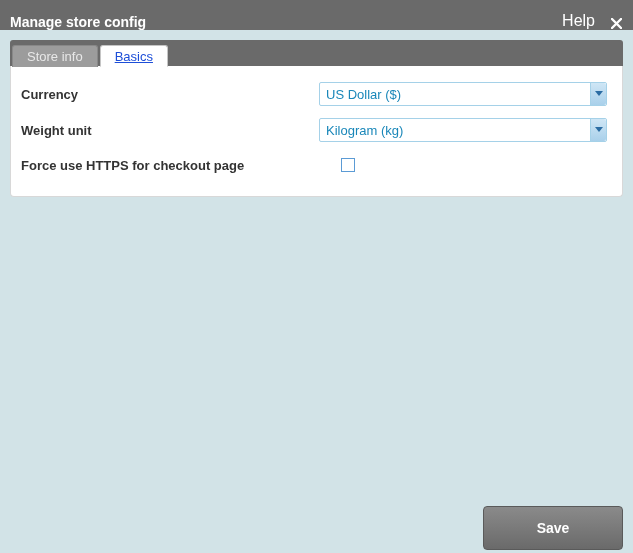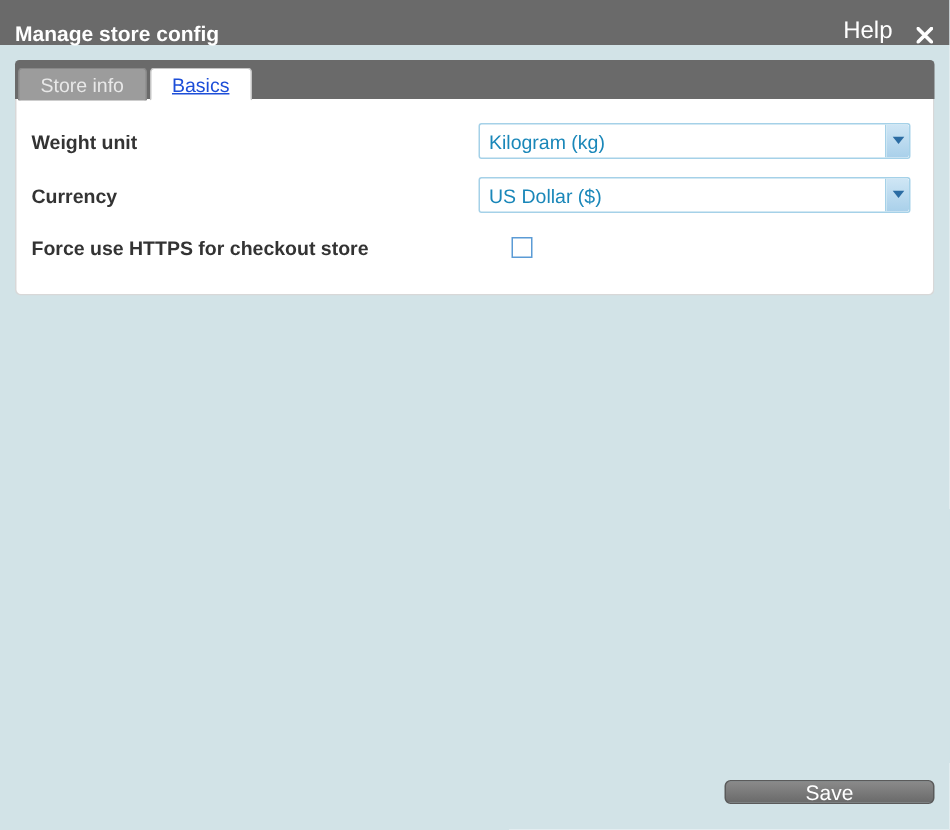--- a/index.html
+++ b/index.html
@@ -156,25 +156,25 @@
     .filler { flex: 1; }
     .footer {
       height: 40px;
       padding: 0 10px 10px 10px;
       display: flex;
       justify-content: flex-end;
       align-items: center;
     }
     .save-btn {
       width: 140px;
-      height: 16px;
+      height: 44px;
       background: linear-gradient(#8a8a8a, #6a6a6a);
       border: 1px solid #5a5a5a;
       color: #fff;
-      font-weight: normal;
+      font-weight: bold;
       font-size: 14px;
       border-radius: 4px;
       cursor: pointer;
       display: flex;
       align-items: center;
       justify-content: center;
     }
   </style>
 </head>
 <body>
@@ -196,51 +196,51 @@
     <div class="tabbar">
       <div class="tab inactive">
         <span>Store info</span>
       </div>
       <div class="tab active">
         <span>Basics</span>
       </div>
     </div>
 
     <div class="panel">
+
+      <div class="form-row">
+        <div class="form-label">Currency</div>
+        <div class="form-control-cell">
+          <div class="select-wrap">
+            <div class="select-display">US Dollar ($)</div>
+            <div class="select-arrowbtn">
+              <svg width="8" height="6" viewBox="0 0 8 6">
+                  <path d="M0 0 L8 0 L4 5 Z" fill="#2b6ca3"></path>
+                </svg>
+            </div>
+          </div>
+        </div>
+      </div>
 
       <div class="form-row">
         <div class="form-label">Weight unit</div>
         <div class="form-control-cell">
           <div class="select-wrap">
             <div class="select-display">Kilogram (kg)</div>
             <div class="select-arrowbtn">
               <svg width="8" height="6" viewBox="0 0 8 6">
                   <path d="M0 0 L8 0 L4 5 Z" fill="#2b6ca3"></path>
                 </svg>
             </div>
           </div>
         </div>
       </div>
 
       <div class="form-row">
-        <div class="form-label">Currency</div>
-        <div class="form-control-cell">
-          <div class="select-wrap">
-            <div class="select-display">US Dollar ($)</div>
-            <div class="select-arrowbtn">
-              <svg width="8" height="6" viewBox="0 0 8 6">
-                  <path d="M0 0 L8 0 L4 5 Z" fill="#2b6ca3"></path>
-                </svg>
-            </div>
-          </div>
-        </div>
-      </div>
-
-      <div class="form-row">
-        <div class="form-label">Force use HTTPS for checkout store</div>
+        <div class="form-label">Force use HTTPS for checkout page</div>
         <div class="form-control-cell">
           <div class="checkbox"></div>
         </div>
       </div>
 
     </div>
 
     <div class="filler"></div>
 
   </div>

